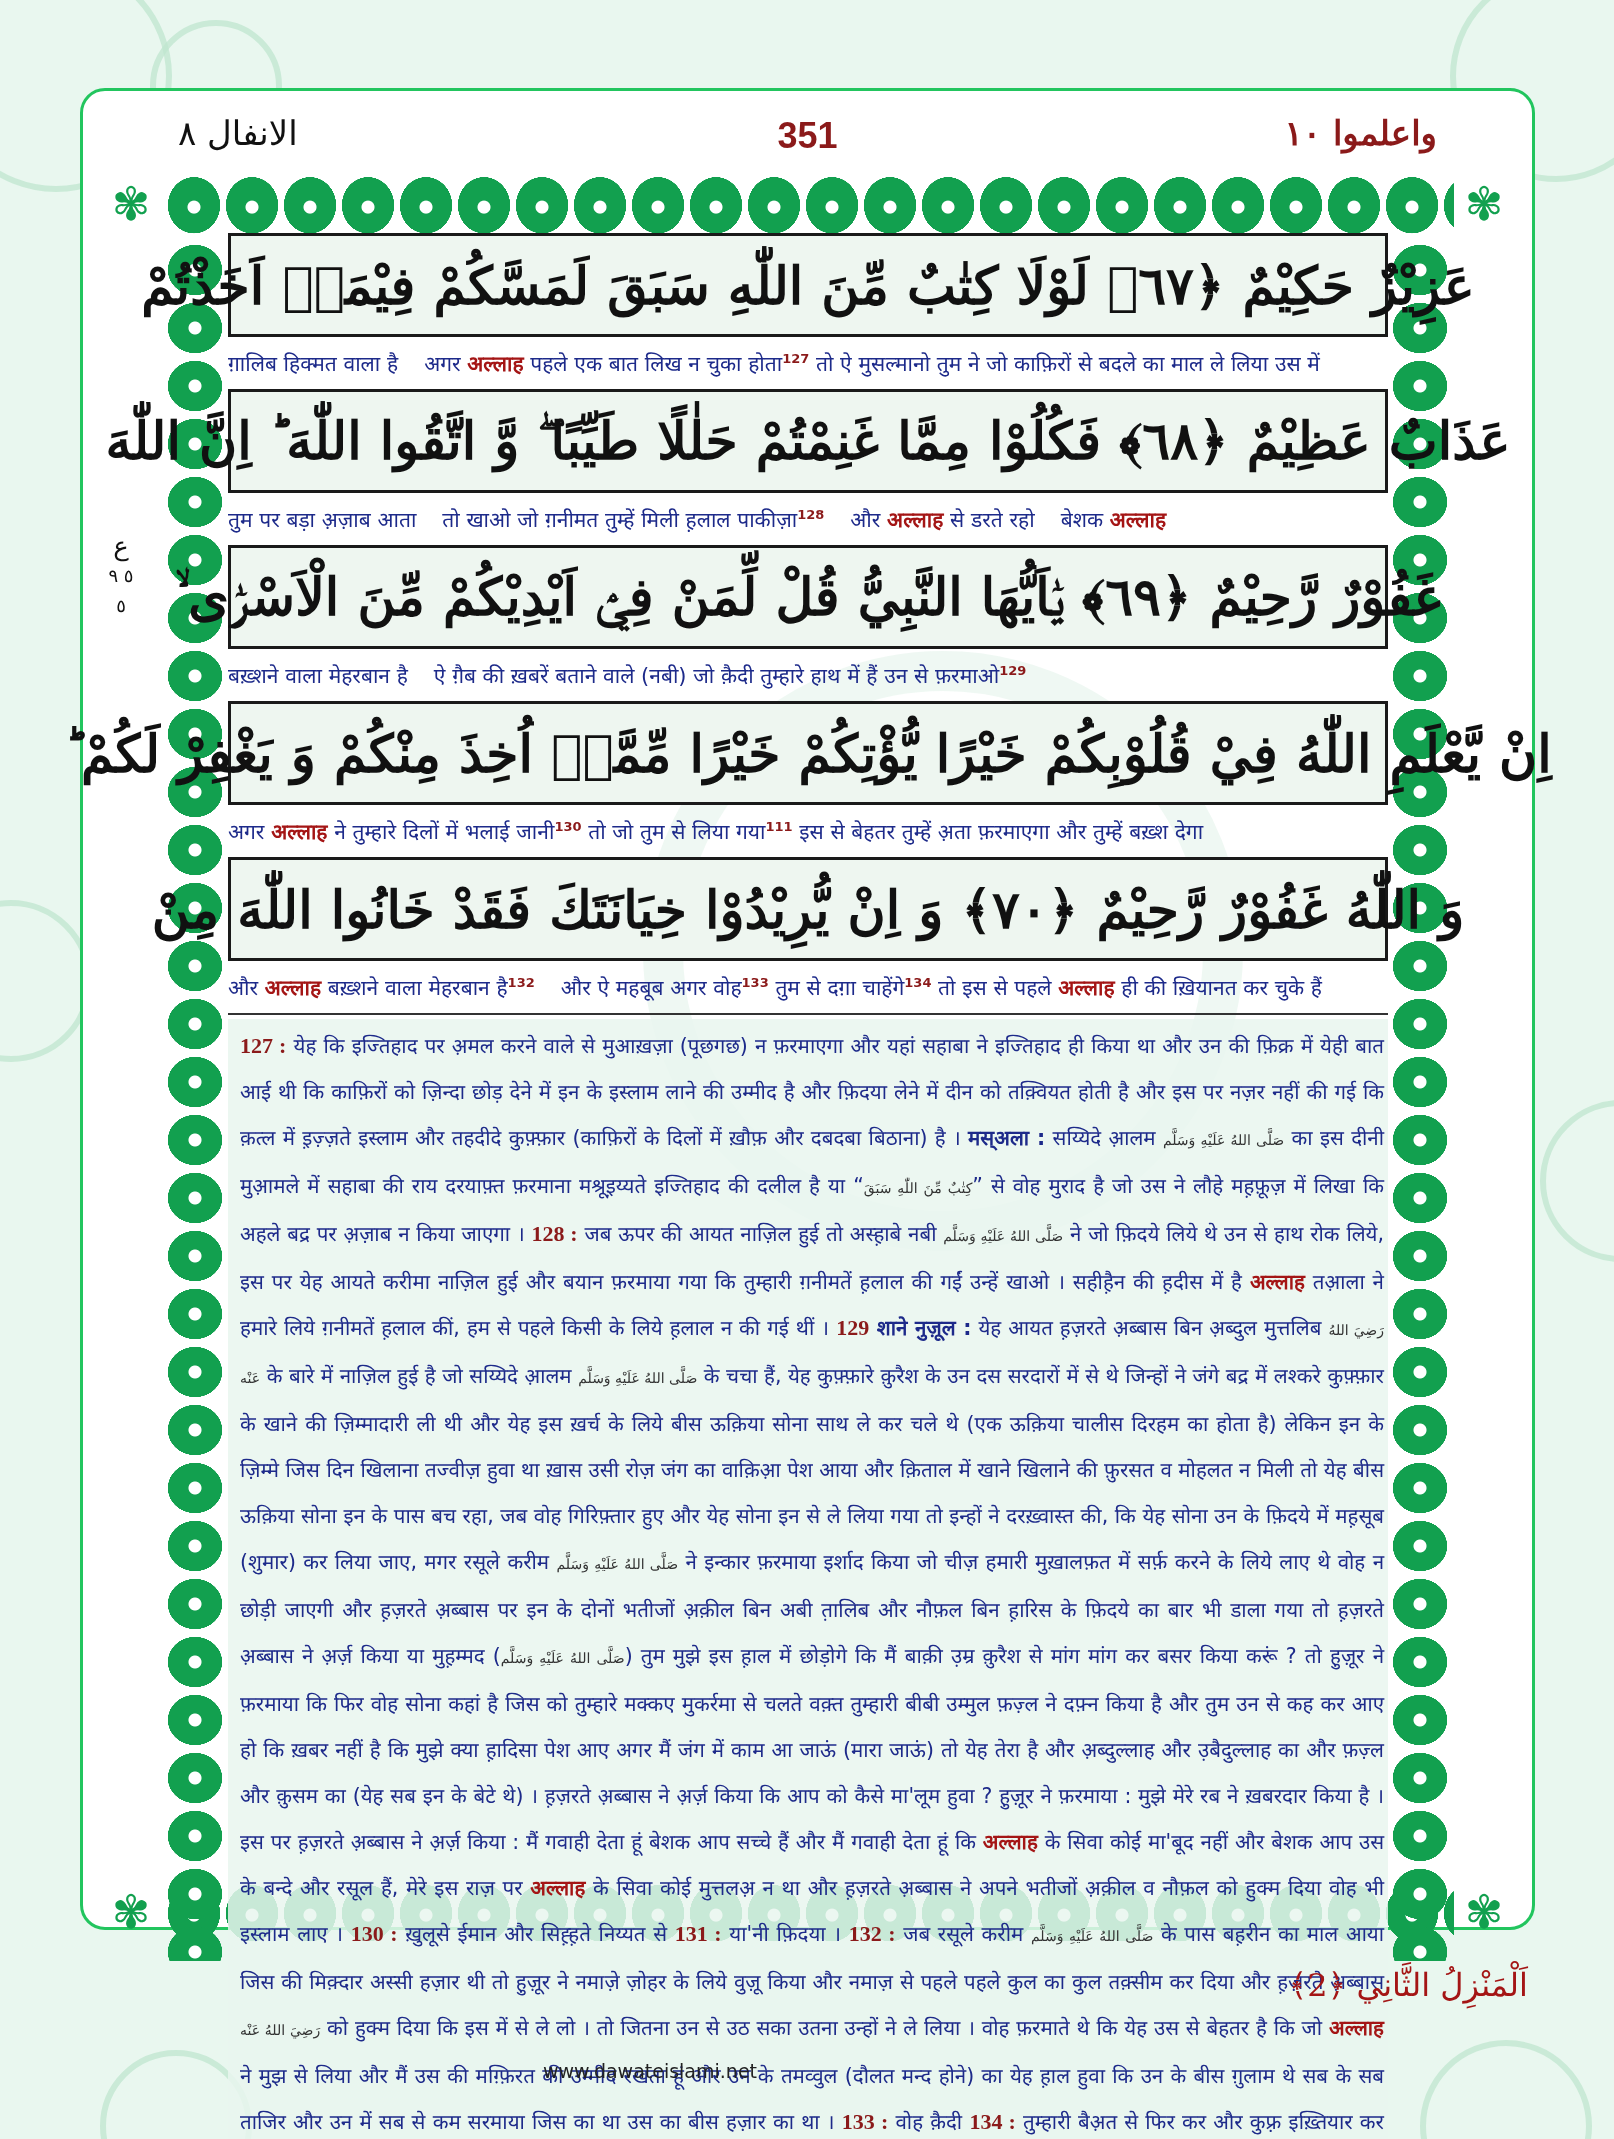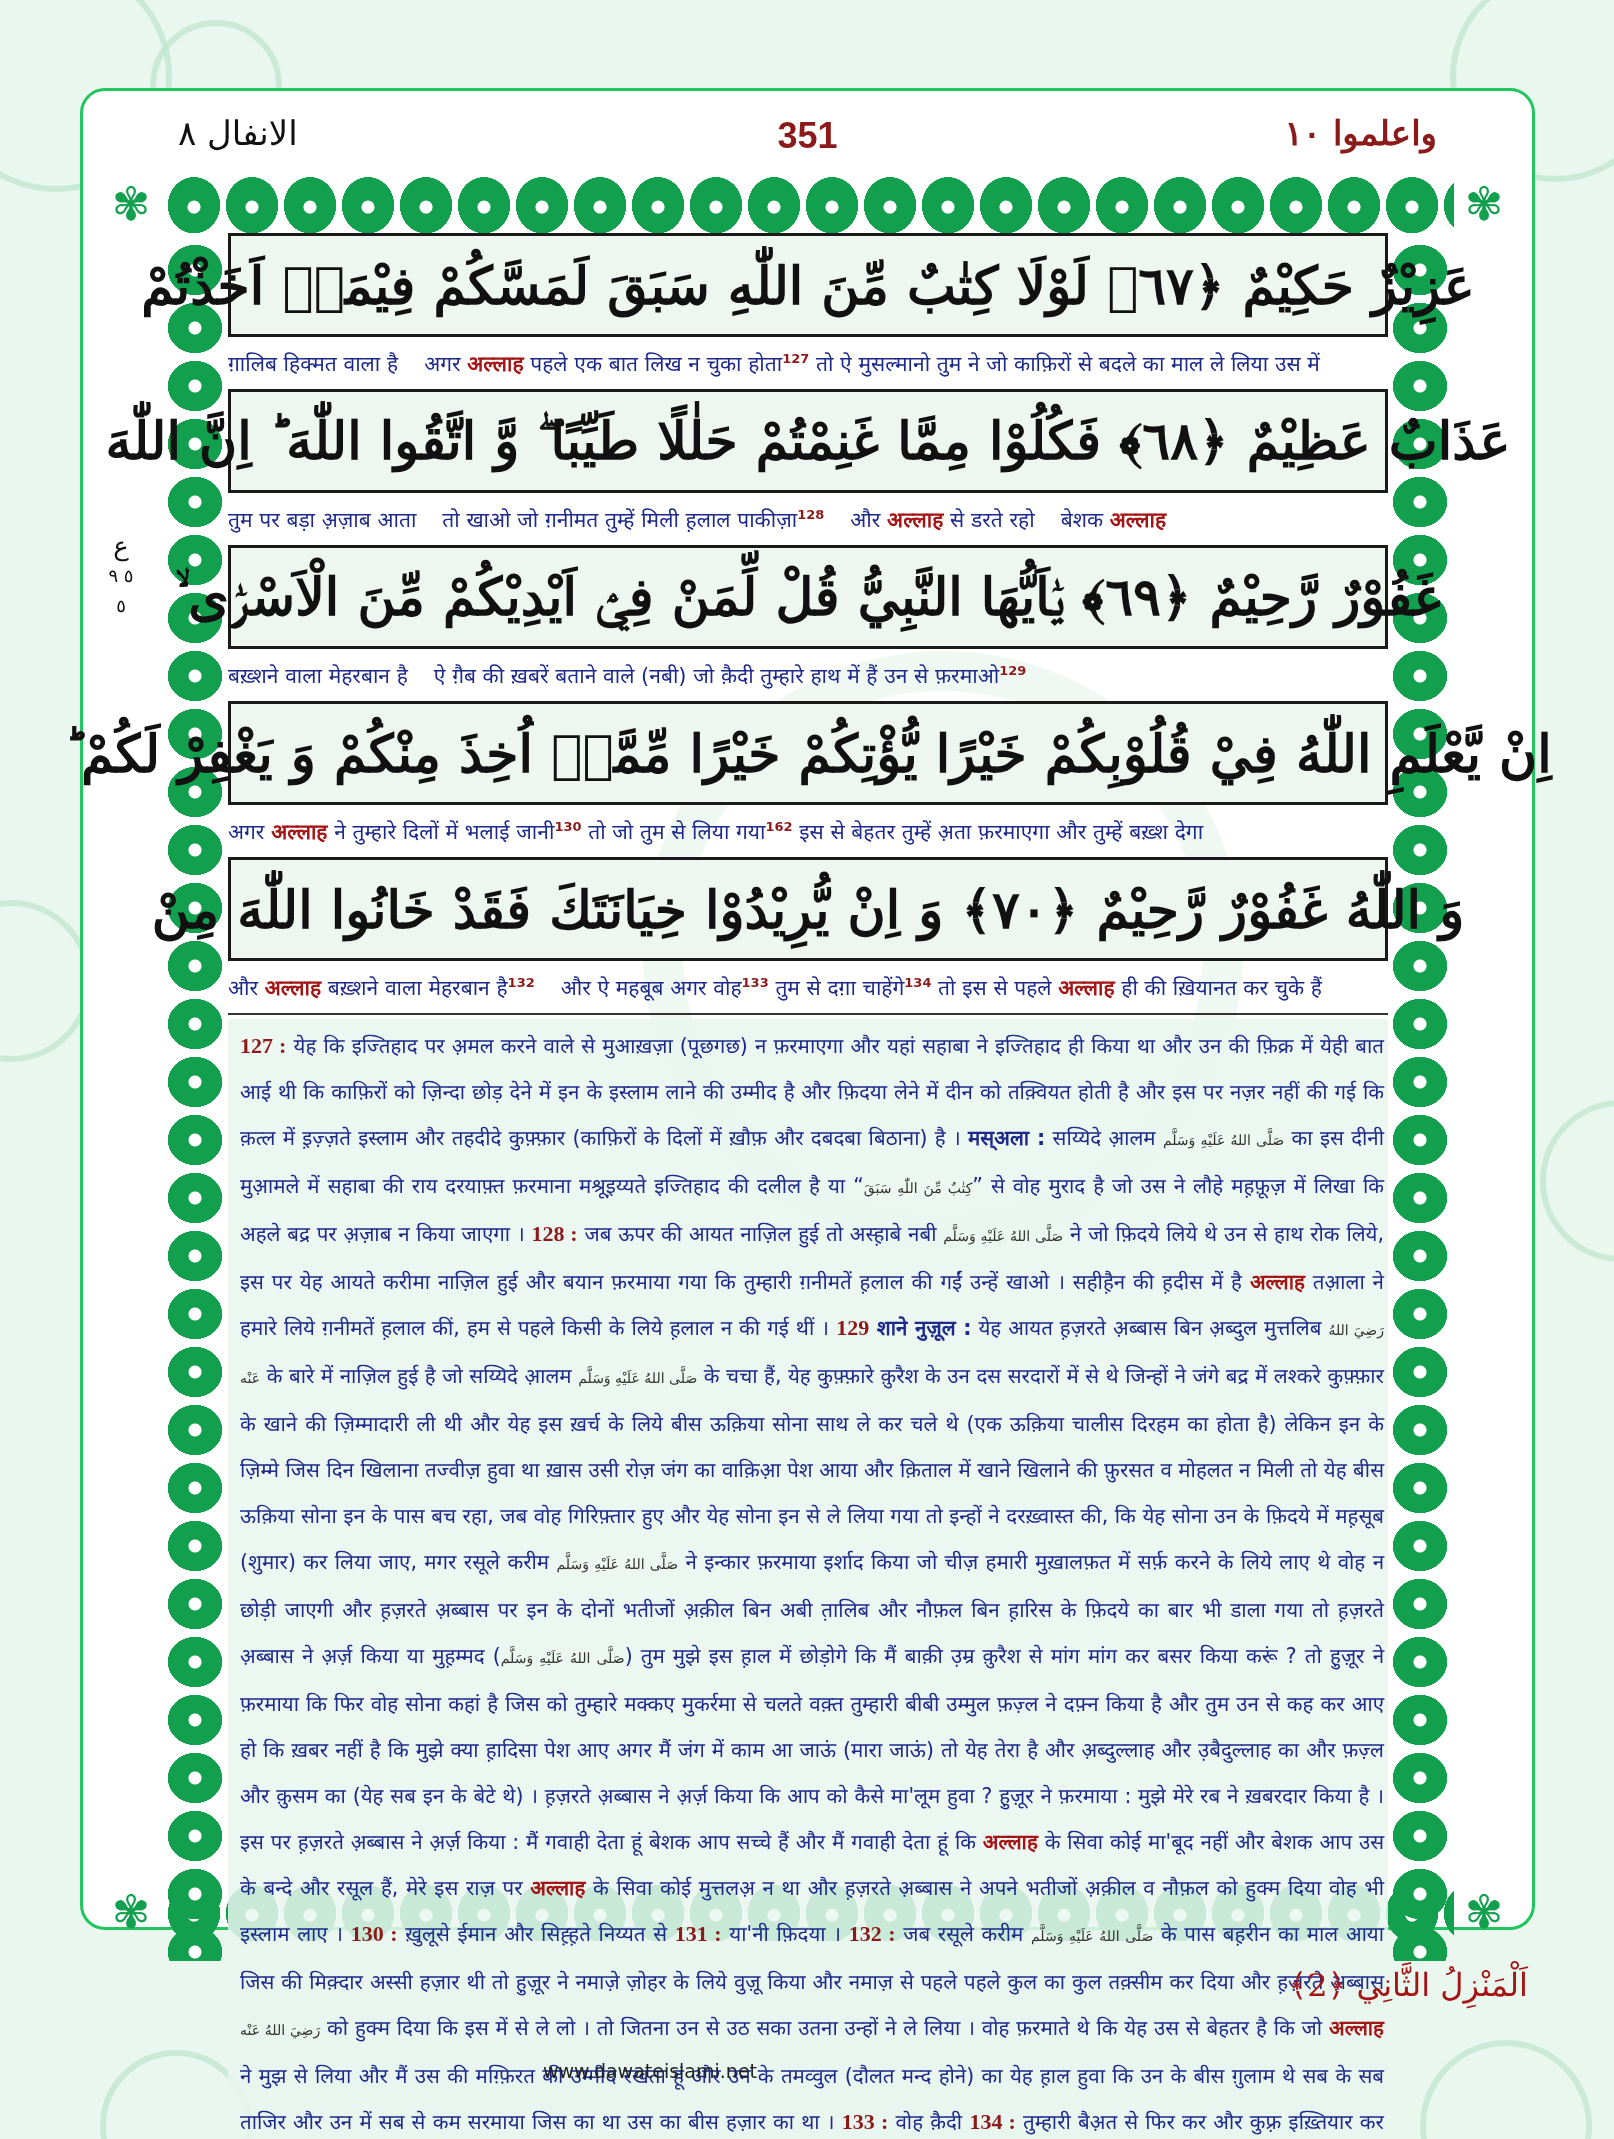--- a/index.html
+++ b/index.html
@@ -155,21 +155,21 @@
         <div class="ayah-block">
           <div class="ayah-box">
             <span class="ayah-text">غَفُوْرٌ رَّحِيْمٌ ﴿٦٩﴾ يٰۤاَيُّهَا النَّبِيُّ قُلْ لِّمَنْ فِيْۤ اَيْدِيْكُمْ مِّنَ الْاَسْرٰۤى ۙ</span>
           </div>
           <div class="trans"><span>बख़्शने वाला मेहरबान है</span><span class="sep"></span><span>ऐ ग़ैब की ख़बरें बताने वाले (नबी) जो क़ैदी तुम्हारे हाथ में हैं उन से फ़रमाओ</span><span class="fn">129</span></div>
         </div>
         <div class="ayah-block">
           <div class="ayah-box">
             <span class="ayah-text">اِنْ يَّعْلَمِ اللّٰهُ فِيْ قُلُوْبِكُمْ خَيْرًا يُّؤْتِكُمْ خَيْرًا مِّمَّاۤ اُخِذَ مِنْكُمْ وَ يَغْفِرْ لَكُمْ ؕ</span>
           </div>
-          <div class="trans"><span>अगर </span><span class="allah">अल्लाह</span><span> ने तुम्हारे दिलों में भलाई जानी</span><span class="fn">130</span><span> तो जो तुम से लिया गया</span><span class="fn">162</span><span> इस से बेहतर तुम्हें अ़ता फ़रमाएगा और तुम्हें बख़्श देगा</span></div>
+          <div class="trans"><span>अगर </span><span class="allah">अल्लाह</span><span> ने तुम्हारे दिलों में भलाई जानी</span><span class="fn">130</span><span> तो जो तुम से लिया गया</span><span class="fn">111</span><span> इस से बेहतर तुम्हें अ़ता फ़रमाएगा और तुम्हें बख़्श देगा</span></div>
         </div>
         <div class="ayah-block">
           <div class="ayah-box">
             <span class="ayah-text">وَ اللّٰهُ غَفُوْرٌ رَّحِيْمٌ ﴿٧٠﴾ وَ اِنْ يُّرِيْدُوْا خِيَانَتَكَ فَقَدْ خَانُوا اللّٰهَ مِنْ</span>
           </div>
           <div class="trans"><span>और </span><span class="allah">अल्लाह</span><span> बख़्शने वाला मेहरबान है</span><span class="fn">132</span><span class="sep"></span><span>और ऐ महबूब अगर वोह</span><span class="fn">133</span><span> तुम से दग़ा चाहेंगे</span><span class="fn">134</span><span> तो इस से पहले </span><span class="allah">अल्लाह</span><span> ही की ख़ियानत कर चुके हैं</span></div>
         </div>
       </div>
     <div class="divider"></div>
     <div class="tafsir" id="tafsir"><span class="n">127 :</span><span class=""> येह कि इज्तिहाद पर अ़मल करने वाले से मुआख़ज़ा (पूछगछ) न फ़रमाएगा और यहां सहाबा ने इज्तिहाद ही किया था और उन की फ़िक्र में येही बात आई थी कि काफ़िरों को ज़िन्दा छोड़ देने में इन के इस्लाम लाने की उम्मीद है और फ़िदया लेने में दीन को तक़्वियत होती है और इस पर नज़र नहीं की गई कि क़त्ल में इ़ज़्ज़ते इस्लाम और तहदीदे कुफ़्फ़ार (काफ़िरों के दिलों में ख़ौफ़ और दबदबा बिठाना) है । </span><span class="lbl">मस्अला :</span><span class=""> सय्यिदे आ़लम </span><span class="ar">صَلَّى اللهُ عَلَيْهِ وَسَلَّم</span><span class=""> का इस दीनी मुआ़मले में सहाबा की राय दरयाफ़्त फ़रमाना मश्रूइ़य्यते इज्तिहाद की दलील है या “</span><span class="ar">كِتٰبٌ مِّنَ اللّٰهِ سَبَقَ</span><span class="">” से वोह मुराद है जो उस ने लौहे मह़फ़ूज़ में लिखा कि अहले बद्र पर अ़ज़ाब न किया जाएगा । </span><span class="n">128 :</span><span class=""> जब ऊपर की आयत नाज़िल हुई तो अस्ह़ाबे नबी </span><span class="ar">صَلَّى اللهُ عَلَيْهِ وَسَلَّم</span><span class=""> ने जो फ़िदये लिये थे उन से हाथ रोक लिये, इस पर येह आयते करीमा नाज़िल हुई और बयान फ़रमाया गया कि तुम्हारी ग़नीमतें ह़लाल की गईं उन्हें खाओ । सहीह़ैन की ह़दीस में है </span><span class="allah">अल्लाह</span><span class=""> तआ़ला ने हमारे लिये ग़नीमतें ह़लाल कीं, हम से पहले किसी के लिये ह़लाल न की गई थीं । </span><span class="n">129</span><span class="lbl"> शाने नुज़ूल :</span><span class=""> येह आयत ह़ज़रते अ़ब्बास बिन अ़ब्दुल मुत्तलिब </span><span class="ar">رَضِيَ اللهُ عَنْه</span><span class=""> के बारे में नाज़िल हुई है जो सय्यिदे आ़लम </span><span class="ar">صَلَّى اللهُ عَلَيْهِ وَسَلَّم</span><span class=""> के चचा हैं, येह कुफ़्फ़ारे क़ुरैश के उन दस सरदारों में से थे जिन्हों ने जंगे बद्र में लश्करे कुफ़्फ़ार के खाने की ज़िम्मादारी ली थी और येह इस ख़र्च के लिये बीस ऊक़िया सोना साथ ले कर चले थे (एक ऊक़िया चालीस दिरहम का होता है) लेकिन इन के ज़िम्मे जिस दिन खिलाना तज्वीज़ हुवा था ख़ास उसी रोज़ जंग का वाक़िआ़ पेश आया और क़िताल में खाने खिलाने की फ़ुरसत व मोहलत न मिली तो येह बीस ऊक़िया सोना इन के पास बच रहा, जब वोह गिरिफ़्तार हुए और येह सोना इन से ले लिया गया तो इन्हों ने दरख़्वास्त की, कि येह सोना उन के फ़िदये में मह़सूब (शुमार) कर लिया जाए, मगर रसूले करीम </span><span class="ar">صَلَّى اللهُ عَلَيْهِ وَسَلَّم</span><span class=""> ने इन्कार फ़रमाया इर्शाद किया जो चीज़ हमारी मुख़ालफ़त में सर्फ़ करने के लिये लाए थे वोह न छोड़ी जाएगी और ह़ज़रते अ़ब्बास पर इन के दोनों भतीजों अ़क़ील बिन अबी त़ालिब और नौफ़ल बिन ह़ारिस के फ़िदये का बार भी डाला गया तो ह़ज़रते अ़ब्बास ने अ़र्ज़ किया या मुह़म्मद (</span><span class="ar">صَلَّى اللهُ عَلَيْهِ وَسَلَّم</span><span class="">) तुम मुझे इस ह़ाल में छोड़ोगे कि मैं बाक़ी उ़म्र क़ुरैश से मांग मांग कर बसर किया करूं ? तो हु़ज़ूर ने फ़रमाया कि फिर वोह सोना कहां है जिस को तुम्हारे मक्कए मुकर्रमा से चलते वक़्त तुम्हारी बीबी उम्मुल फ़ज़्ल ने दफ़्न किया है और तुम उन से कह कर आए हो कि ख़बर नहीं है कि मुझे क्या ह़ादिसा पेश आए अगर मैं जंग में काम आ जाऊं (मारा जाऊं) तो येह तेरा है और अ़ब्दुल्लाह और उ़बैदुल्लाह का और फ़ज़्ल और क़ुसम का (येह सब इन के बेटे थे) । ह़ज़रते अ़ब्बास ने अ़र्ज़ किया कि आप को कैसे मा'लूम हुवा ? हु़ज़ूर ने फ़रमाया : मुझे मेरे रब ने ख़बरदार किया है । इस पर ह़ज़रते अ़ब्बास ने अ़र्ज़ किया : मैं गवाही देता हूं बेशक आप सच्चे हैं और मैं गवाही देता हूं कि </span><span class="allah">अल्लाह</span><span class=""> के सिवा कोई मा'बूद नहीं और बेशक आप उस के बन्दे और रसूल हैं, मेरे इस राज़ पर </span><span class="allah">अल्लाह</span><span class=""> के सिवा कोई मुत्तलअ़ न था और ह़ज़रते अ़ब्बास ने अपने भतीजों अ़क़ील व नौफ़ल को हुक्म दिया वोह भी इस्लाम लाए । </span><span class="n">130 :</span><span class=""> ख़ुलूसे ईमान और सिह़्ह़ते निय्यत से </span><span class="n">131 :</span><span class=""> या'नी फ़िदया । </span><span class="n">132 :</span><span class=""> जब रसूले करीम </span><span class="ar">صَلَّى اللهُ عَلَيْهِ وَسَلَّم</span><span class=""> के पास बह़रीन का माल आया जिस की मिक़्दार अस्सी हज़ार थी तो हु़ज़ूर ने नमाज़े ज़ोहर के लिये वुज़ू किया और नमाज़ से पहले पहले कुल का कुल तक़्सीम कर दिया और ह़ज़रते अ़ब्बास </span><span class="ar">رَضِيَ اللهُ عَنْه</span><span class=""> को हुक्म दिया कि इस में से ले लो । तो जितना उन से उठ सका उतना उन्हों ने ले लिया । वोह फ़रमाते थे कि येह उस से बेहतर है कि जो </span><span class="allah">अल्लाह</span><span class=""> ने मुझ से लिया और मैं उस की मग़्फ़िरत की उम्मीद रखता हूं और उन के तमव्वुल (दौलत मन्द होने) का येह ह़ाल हुवा कि उन के बीस ग़ुलाम थे सब के सब ताजिर और उन में सब से कम सरमाया जिस का था उस का बीस हज़ार का था । </span><span class="n">133 :</span><span class=""> वोह क़ैदी </span><span class="n">134 :</span><span class=""> तुम्हारी बैअ़त से फिर कर और कुफ़्र इख़्तियार कर के ।</span></div>

